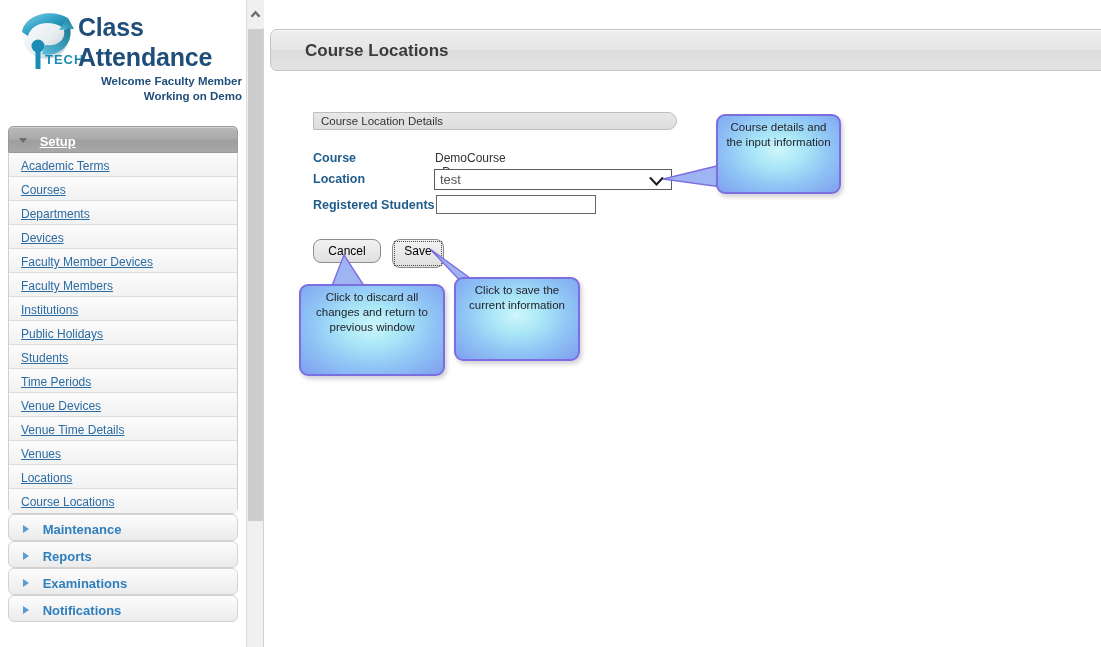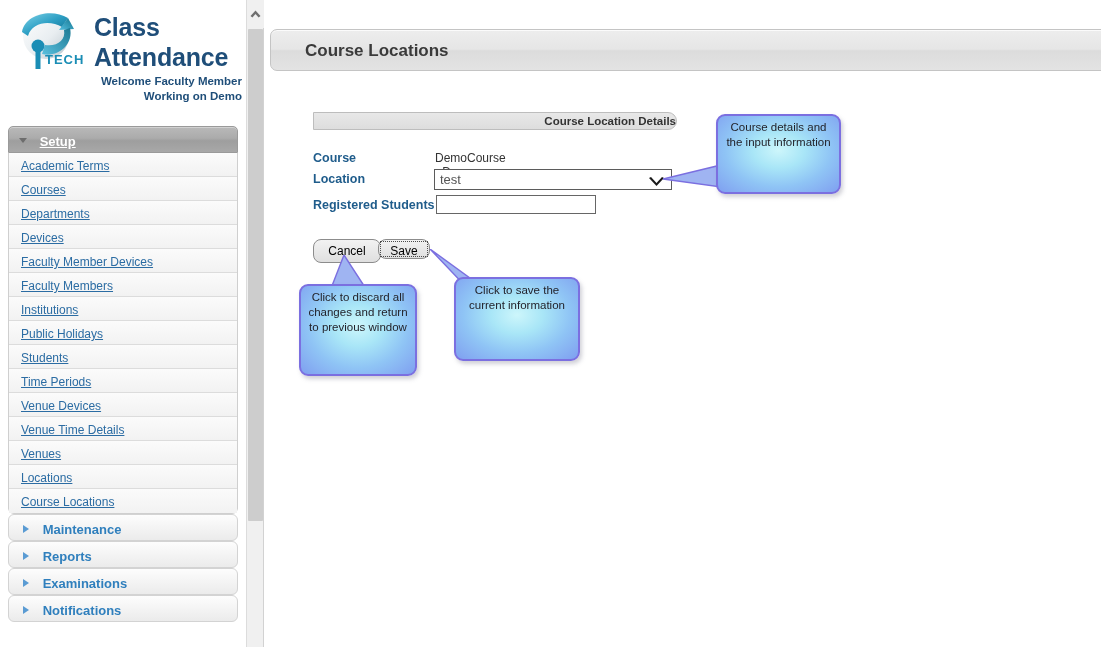--- a/index.html
+++ b/index.html
@@ -28,21 +28,21 @@
     left: 0; top: 0;
     width: 246px; height: 112px;
   }
   #logo {
     position: absolute;
     left: 12px; top: 6px;
     width: 78px; height: 72px;
   }
   #brand-title {
     position: absolute;
-    left: 94px; top: 12px;
+    left: 78px; top: 12px;
     width: 148px;
     font-size: 25px;
     font-weight: bold;
     color: #1f4e79;
     line-height: 30px;
     letter-spacing: -0.2px;
   }
   #brand-title .l2 { display: block; }
   #welcome {
     position: absolute;
@@ -184,25 +184,24 @@
 
   
   #panel-title {
     position: absolute;
     left: 47px; top: 112px;
     width: 364px; height: 18px;
     border: 1px solid #bdbdbd;
     border-radius: 0 9px 9px 0;
     background: linear-gradient(to bottom, #e8e8e8, #dddddd);
     font-size: 11.5px;
-    font-weight: bold;
+    font-weight: normal;
     color: #333333;
     line-height: 17px;
     padding-left: 7px;
-    text-align: right;
   }
 
   
   #form { position: absolute; left: 0; top: 0; }
   .f-label {
     position: absolute;
     font-size: 12.5px;
     font-weight: bold;
     color: #1f5c8b;
     white-space: nowrap;
@@ -258,22 +257,22 @@
     border-radius: 8px;
     cursor: pointer;
     text-align: center;
   }
   #btn-cancel {
     left: 47px; top: 239px;
     width: 68px; height: 24px;
     line-height: 22px;
   }
   #btn-save {
-    left: 112px; top: 239px;
-    width: 52px; height: 20px;
+    left: 126px; top: 239px;
+    width: 52px; height: 29px;
     line-height: 22px;
     border: 1px solid #8c8c8c;
   }
   #btn-save .focus-ring {
     position: absolute;
     left: 1px; top: 1px; right: 1px; bottom: 1px;
     border: 1px dotted #4b4b4b;
     pointer-events: none;
   }
 
@@ -289,21 +288,21 @@
     font-size: 11.5px;
     line-height: 15px;
     text-align: center;
     display: flex;
     align-items: flex-start;
     justify-content: center;
     padding: 4px 6px;
     z-index: 5;
   }
   #callout-details { left: 450px; top: 114px; width: 125px; height: 80px; }
-  #callout-cancel  { left: 33px;  top: 284px; width: 118px; height: 92px; }
+  #callout-cancel  { left: 33px;  top: 284px; width: 146px; height: 92px; }
   #callout-save    { left: 188px; top: 277px; width: 126px; height: 84px; }
 
   .tail { position: absolute; z-index: 4; }
   #tail-details { left: 397px; top: 163px; }
   #tail-cancel  { left: 60px;  top: 255px; }
   #tail-save    { left: 160px; top: 249px; }
 </style>
 </head>
 <body>
 

